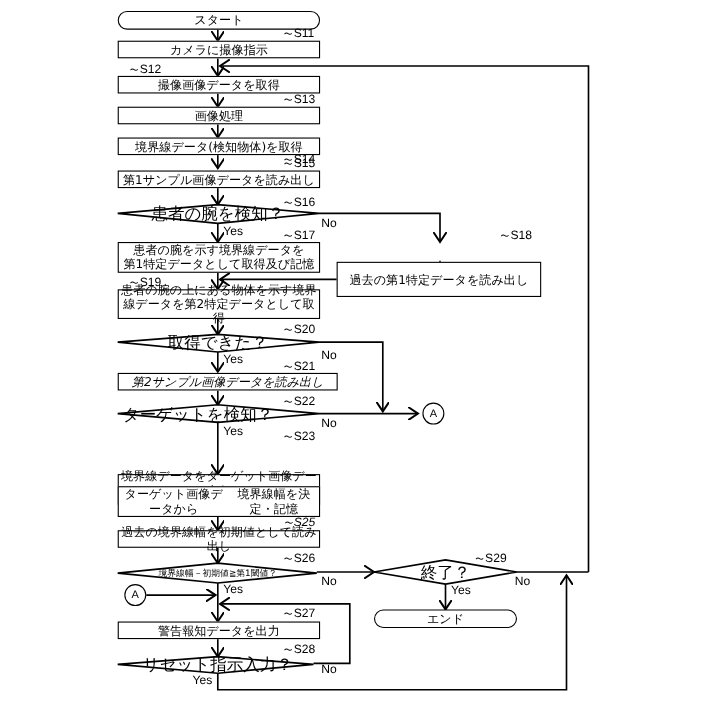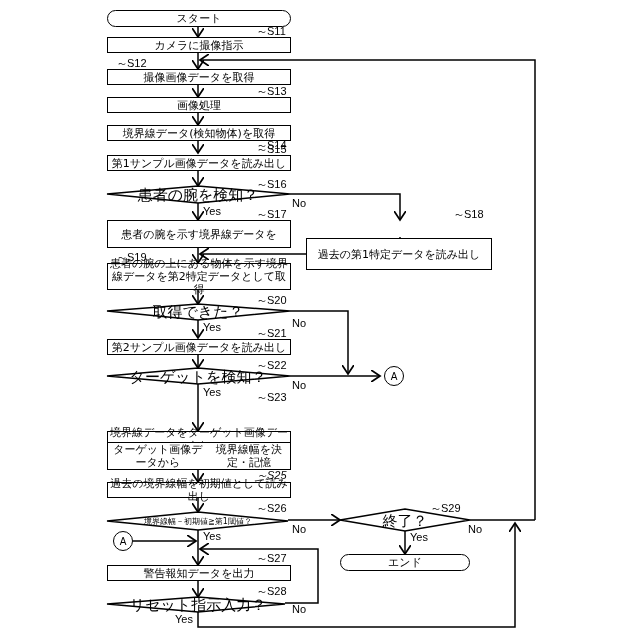--- a/index.html
+++ b/index.html
@@ -94,41 +94,42 @@
 <div class="box" style="left:107px;top:155px;width:184px;height:16px;">第1サンプル画像データを読み出し</div>
 <div class="step" style="left:258px;top:143px;">S15</div>
 
 <div class="dtext" style="left:198px;top:195px;">患者の腕を検知？</div>
 <div class="step" style="left:258px;top:178px;">S16</div>
 <div class="lbl" style="left:292px;top:197px;">No</div>
 <div class="lbl" style="left:203px;top:205px;">Yes</div>
 
 <div class="box" style="left:107px;top:220px;width:184px;height:28px;flex-direction:column;">
   <span>患者の腕を示す境界線データを</span>
+  <span>第1特定データとして取得及び記憶</span>
 </div>
 <div class="step" style="left:258px;top:208px;">S17</div>
 
 <div class="box" style="left:306px;top:238px;width:186px;height:32px;">過去の第1特定データを読み出し</div>
 <div class="step" style="left:455px;top:208px;">S18</div>
 
 <div class="box" style="left:107px;top:263px;width:184px;height:27px;flex-direction:column;">
   <span>患者の腕の上にある物体を示す境界</span>
   <span>線データを第2特定データとして取得</span>
 </div>
 <div class="step" style="left:118px;top:251px;">S19</div>
 
 <div class="dtext" style="left:198px;top:312px;">取得できた？</div>
 <div class="step" style="left:258px;top:294px;">S20</div>
 <div class="lbl" style="left:292px;top:317px;">No</div>
 <div class="lbl" style="left:203px;top:321px;">Yes</div>
 
-<div class="box" style="left:107px;top:339px;width:184px;height:16px;">第2サンプル画像データを読み出し</div>
+<div class="box" style="left:107px;top:339px;width:200px;height:16px;font-style:italic;">第2サンプル画像データを読み出し</div>
 <div class="step" style="left:258px;top:327px;">S21</div>
 
-<div class="dtext" style="left:198px;top:377px;">ターゲットを検知？</div>
+<div class="dtext" style="left:180px;top:377px;">ターゲットを検知？</div>
 <div class="step" style="left:258px;top:359px;">S22</div>
 <div class="lbl" style="left:292px;top:379px;">No</div>
 <div class="lbl" style="left:203px;top:386px;">Yes</div>
 
 <div class="conn" style="left:384px;top:366px;">A</div>
 
 <div class="box" style="left:107px;top:431px;width:184px;height:28px;flex-direction:column;">
   <span>境界線データをターゲット画像データと</span>
   <span>してメモリに記憶</span>
 </div>

